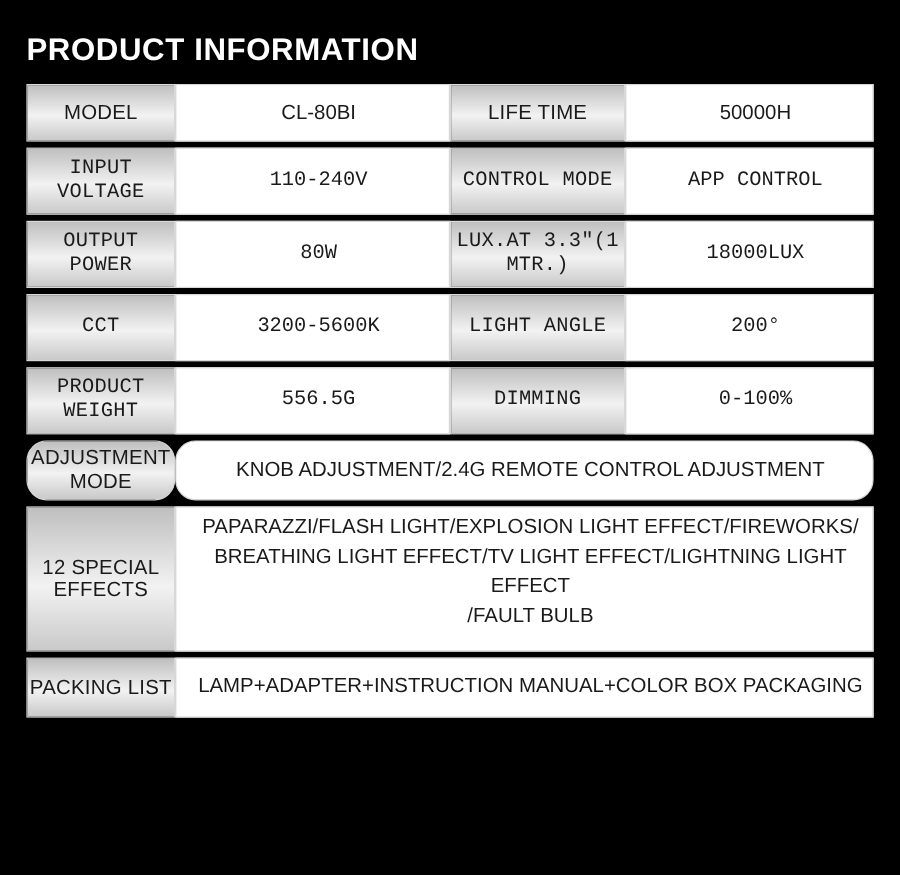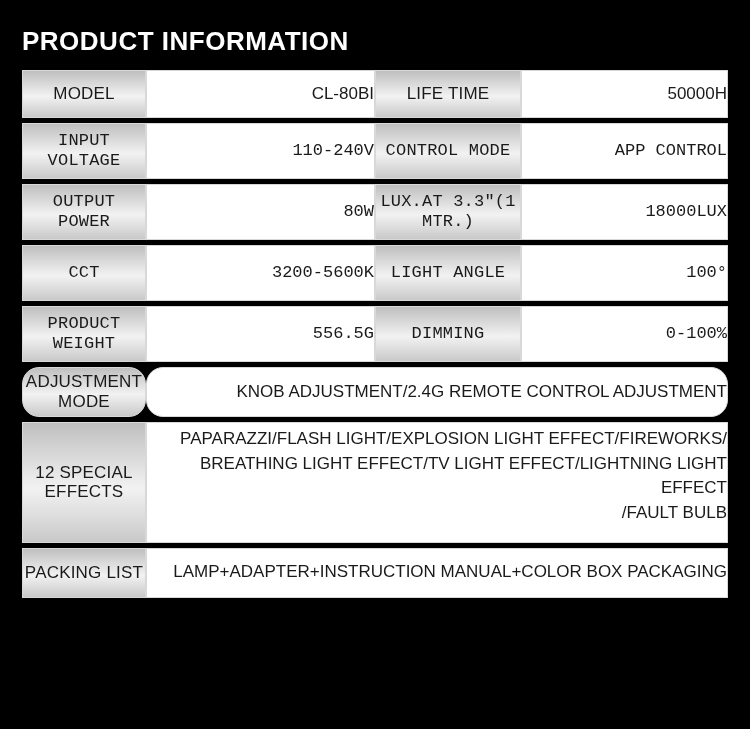--- a/index.html
+++ b/index.html
@@ -50,21 +50,21 @@
   td.lab {
     background: linear-gradient(to bottom, #bfbfbf 0%, #e9e9e9 45%, #f2f2f2 55%, #c9c9c9 100%);
     text-align: center;
     font-weight: normal;
     color: #1a1a1a;
     letter-spacing: 0.2px;
     line-height: 1.15;
   }
   td.val {
     background: #ffffff;
-    text-align: right;
+    text-align: center;
     padding-left: 10px;
     line-height: 1.2;
   }
   
   col.c1 { width: 124px; }
   col.c2 { width: 229px; }
   col.c3 { width: 146px; }
   col.c4 { width: 207px; }
 
   .tall td { height: 54px; font-family: Liberation Mono, monospace; }
@@ -115,21 +115,21 @@
       <tr class="tall">
         <td class="lab">OUTPUT POWER</td>
         <td class="val">80W</td>
         <td class="lab">LUX.AT 3.3"(1 MTR.)</td>
         <td class="val">18000LUX</td>
       </tr>
       <tr class="tall">
         <td class="lab">CCT</td>
         <td class="val">3200-5600K</td>
         <td class="lab">LIGHT ANGLE</td>
-        <td class="val">100°</td>
+        <td class="val">200°</td>
       </tr>
       <tr class="tall">
         <td class="lab">PRODUCT WEIGHT</td>
         <td class="val">556.5G</td>
         <td class="lab">DIMMING</td>
         <td class="val">0-100%</td>
       </tr>
 
       <tr class="row-adjust">
         <td class="lab">ADJUSTMENT MODE</td>

